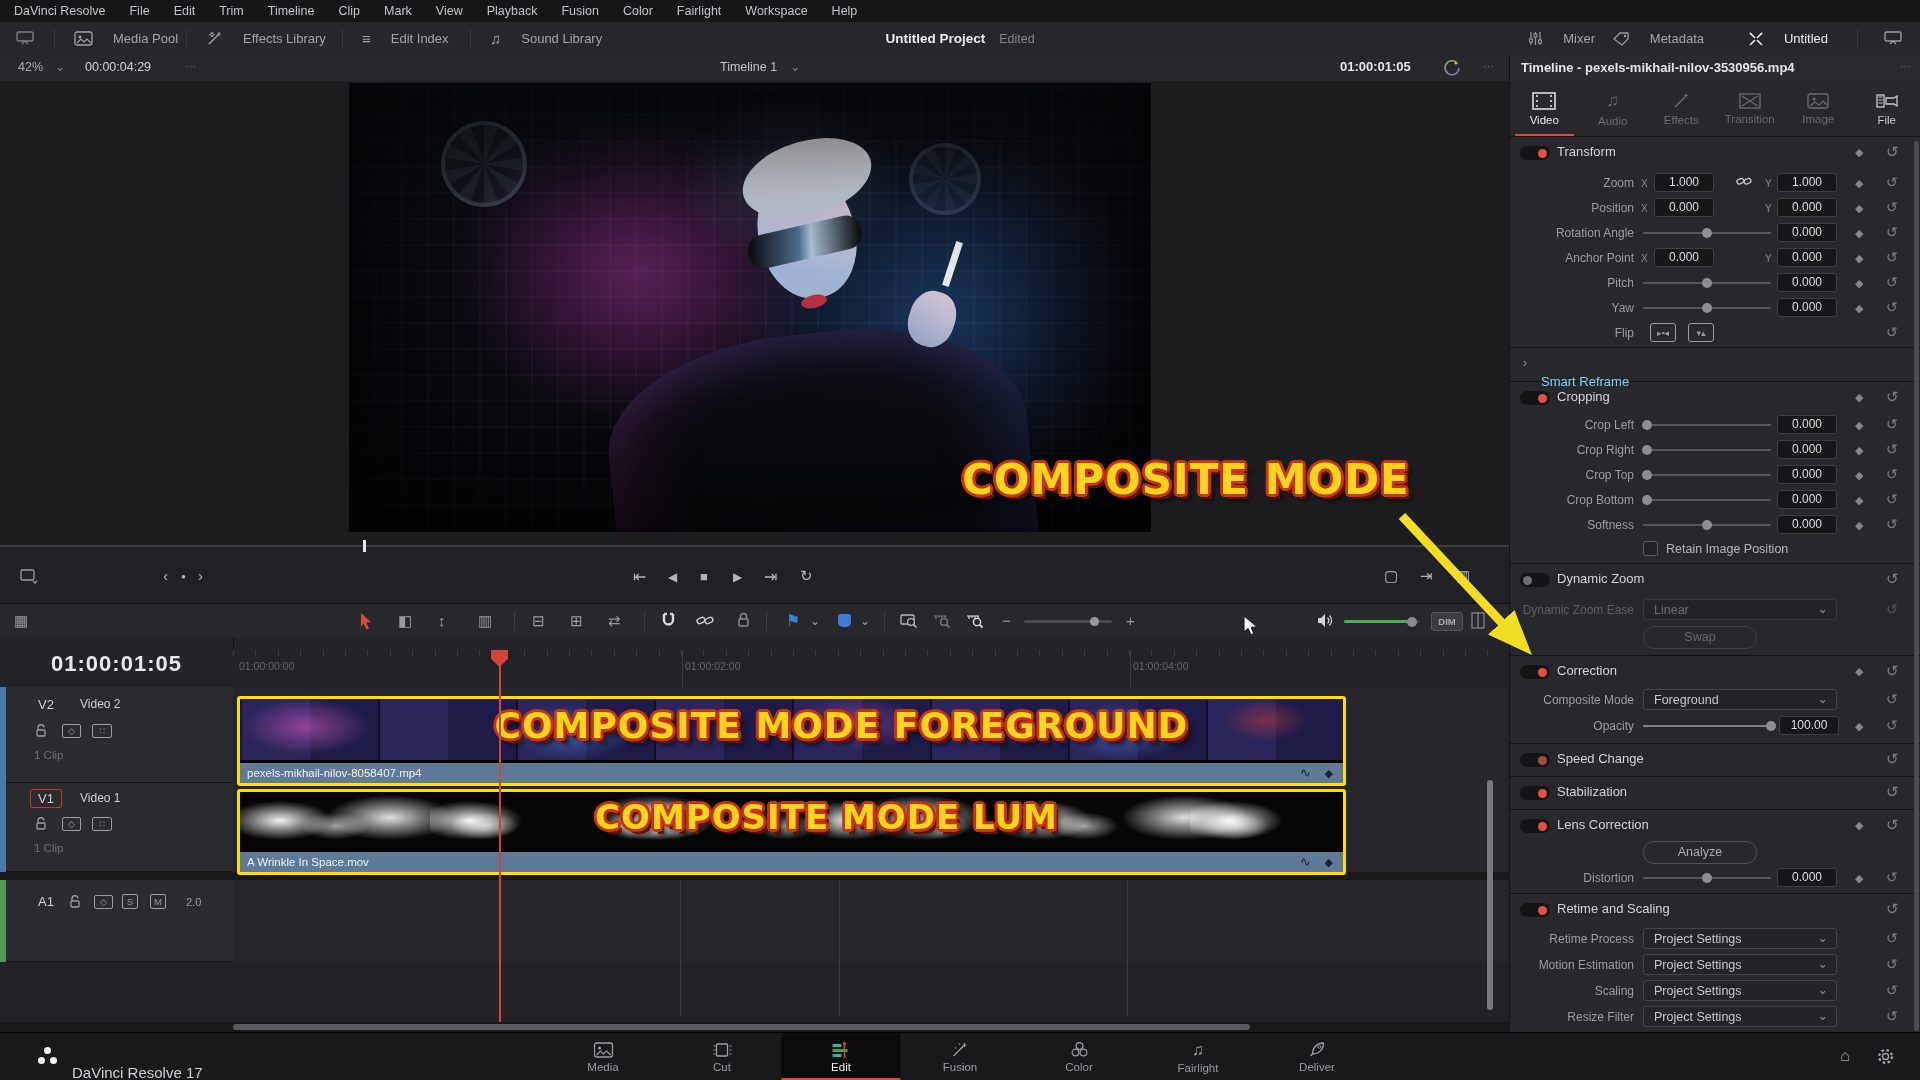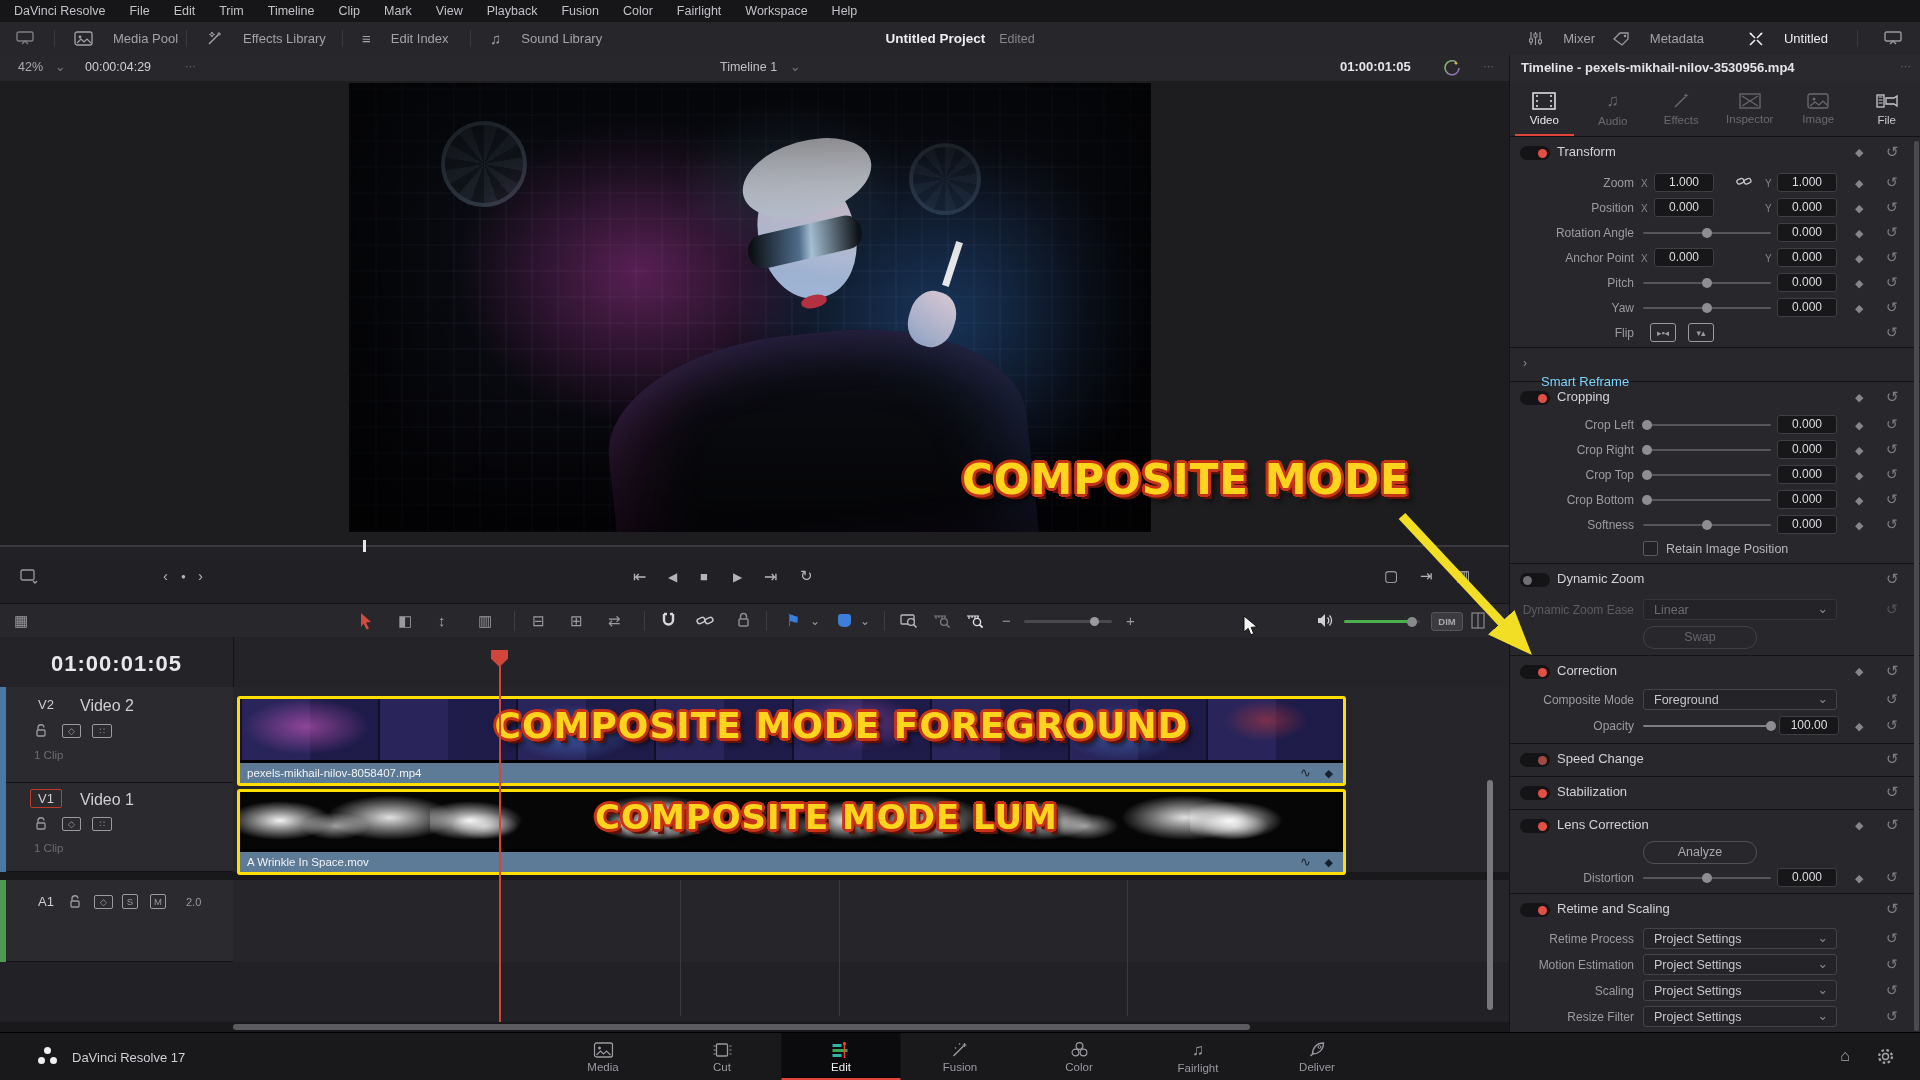--- a/index.html
+++ b/index.html
@@ -70,21 +70,21 @@
               border-top:1px solid #131316;border-bottom:1px solid #131316;}
   .tool{position:absolute;top:8px;color:#9a9a9f;font-size:15px;line-height:18px;}
   .tool-div{position:absolute;top:7px;width:1px;height:20px;background:#3c3c41;}
 
   
   #timeline{position:absolute;left:0;top:637px;width:1509px;height:385px;background:#242428;}
   #tl-headcol{position:absolute;left:0;top:0;width:233px;height:325px;background:#2b2b2f;border-right:1px solid #131316;}
   .strip{position:absolute;left:0;width:6px;}
   .hcell{position:absolute;left:6px;width:227px;border-bottom:1px solid #131316;}
   .tid{position:absolute;font-size:13px;color:#cfcfd3;}
-  .tname{position:absolute;font-size:16px;color:#cfcfd3;}
+  .tname{position:absolute;font-size:12px;color:#cfcfd3;}
   .tcount{position:absolute;font-size:11.5px;color:#6c6c71;}
   .sq{display:inline-flex;align-items:center;justify-content:center;border:1px solid #9a9a9f;border-radius:2px;
       color:#9a9a9f;}
   #ruler{position:absolute;left:233px;top:13px;width:1276px;height:37px;background:#232327;border-bottom:1px solid #131316;
          background-image:repeating-linear-gradient(90deg,#3b3b40 0 1px,transparent 1px 22.4px);
          background-size:100% 6px;background-repeat:no-repeat;}
   .tick-lab{position:absolute;top:10px;font-size:10.5px;color:#64646a;}
   .clip{position:absolute;left:237px;width:1103px;border:3px solid #ffdf00;border-radius:3px;overflow:hidden;background:#000;}
   .thumbs-v2{position:absolute;left:0;top:0;width:100%;height:61px;background-color:#242050;
     background-image:
@@ -393,20 +393,27 @@
       </svg>
   </div>
 
   <div id="timeline">
 
     <div id="tl-headcol"></div>
     <div class="abs" style="left:0;top:0;width:233px;height:50px;background:#242428;border-right:1px solid #131316;border-bottom:1px solid #131316;">
       <span class="abs" style="left:0;top:14px;width:233px;text-align:center;font-size:22px;font-weight:bold;color:#e8e8ec;letter-spacing:1px;">01:00:01:05</span>
     </div>
 
+    <div id="ruler">
+      <span class="tick-lab" style="left:6px;">01:00:00:00</span>
+      <span class="tick-lab" style="left:452px;">01:00:02:00</span>
+      <span class="tick-lab" style="left:900px;">01:00:04:00</span>
+      <div class="abs" style="left:449px;top:0;width:1px;height:37px;background:#3b3b40;"></div>
+      <div class="abs" style="left:897px;top:0;width:1px;height:37px;background:#3b3b40;"></div>
+    </div>
 
     <div class="abs" style="left:237px;top:55px;width:1103px;height:2px;background:#2b7cd3;"></div>
 
     <div class="abs" style="left:233px;top:50px;width:1276px;height:96px;background:#26262a;border-bottom:1px solid #131316;"></div>
     <div class="abs" style="left:233px;top:146px;width:1276px;height:89px;background:#26262a;border-bottom:1px solid #131316;"></div>
     <div class="abs" style="left:0;top:235px;width:1509px;height:8px;background:#19191c;"></div>
     <div class="abs" style="left:233px;top:243px;width:1276px;height:82px;background:#26262a;border-bottom:1px solid #131316;"></div>
     <div class="abs" style="left:0;top:325px;width:1509px;height:60px;background:#222226;"></div>
 
     <div class="strip" style="top:50px;height:185px;background:#4a79a8;"></div>
@@ -500,21 +507,21 @@
             <path d="M3 15L13 5" stroke="#6a6a6e" stroke-width="1.5"></path>
             <path d="M14 1l.7 1.8L16.5 3.5l-1.8.7L14 6l-.7-1.8-1.8-.7 1.8-.7z" fill="#6a6a6e"></path>
           </svg>
         <span>Effects</span>
       </div>
       <div class="tab">
         <svg width="22" height="16" viewBox="0 0 22 16">
             <rect x="1" y="1" width="20" height="14" fill="none" stroke="#6a6a6e" stroke-width="1.3"></rect>
             <path d="M3 3l16 10M19 3L3 13" stroke="#6a6a6e" stroke-width="1.2"></path>
           </svg>
-        <span>Inspector</span>
+        <span>Transition</span>
       </div>
       <div class="tab">
         <svg width="22" height="16" viewBox="0 0 22 16">
             <rect x="1" y="1" width="20" height="14" rx="2" fill="none" stroke="#6a6a6e" stroke-width="1.3"></rect>
             <circle cx="7" cy="6" r="1.5" fill="#6a6a6e"></circle>
             <path d="M3 13l5-4 4 3 4-4 4 4" fill="none" stroke="#6a6a6e" stroke-width="1.2"></path>
           </svg>
         <span>Image</span>
       </div>
       <div class="tab bright">
@@ -798,21 +805,21 @@
     </div>
     <div id="insp-scroll"></div>
   </div>
 
   <div id="bottombar">
     <div class="abs" style="left:38px;top:14px;width:22px;height:20px;">
       <span class="logo-dot" style="position:absolute;left:6px;top:0;"></span>
       <span class="logo-dot" style="position:absolute;left:0;top:10px;"></span>
       <span class="logo-dot" style="position:absolute;left:12px;top:10px;"></span>
     </div>
-    <span class="abs" style="left:72px;top:17px;font-size:13px;color:#cfcfd3;">DaVinci Resolve 17</span>
+    <span class="abs" style="left:72px;top:31px;font-size:15px;color:#cfcfd3;">DaVinci Resolve 17</span>
 
     <div id="pages">
       <div class="page">
         <svg width="20" height="16" viewBox="0 0 20 16">
             <rect x="1" y="1" width="18" height="14" rx="2" fill="none" stroke="#9a9a9f" stroke-width="1.3"></rect>
             <circle cx="6" cy="6" r="1.5" fill="#9a9a9f"></circle>
             <path d="M3 13l4-4 3 3 3-3 4 4" fill="none" stroke="#9a9a9f" stroke-width="1.2"></path>
           </svg>
         <span>Media</span>
       </div>

